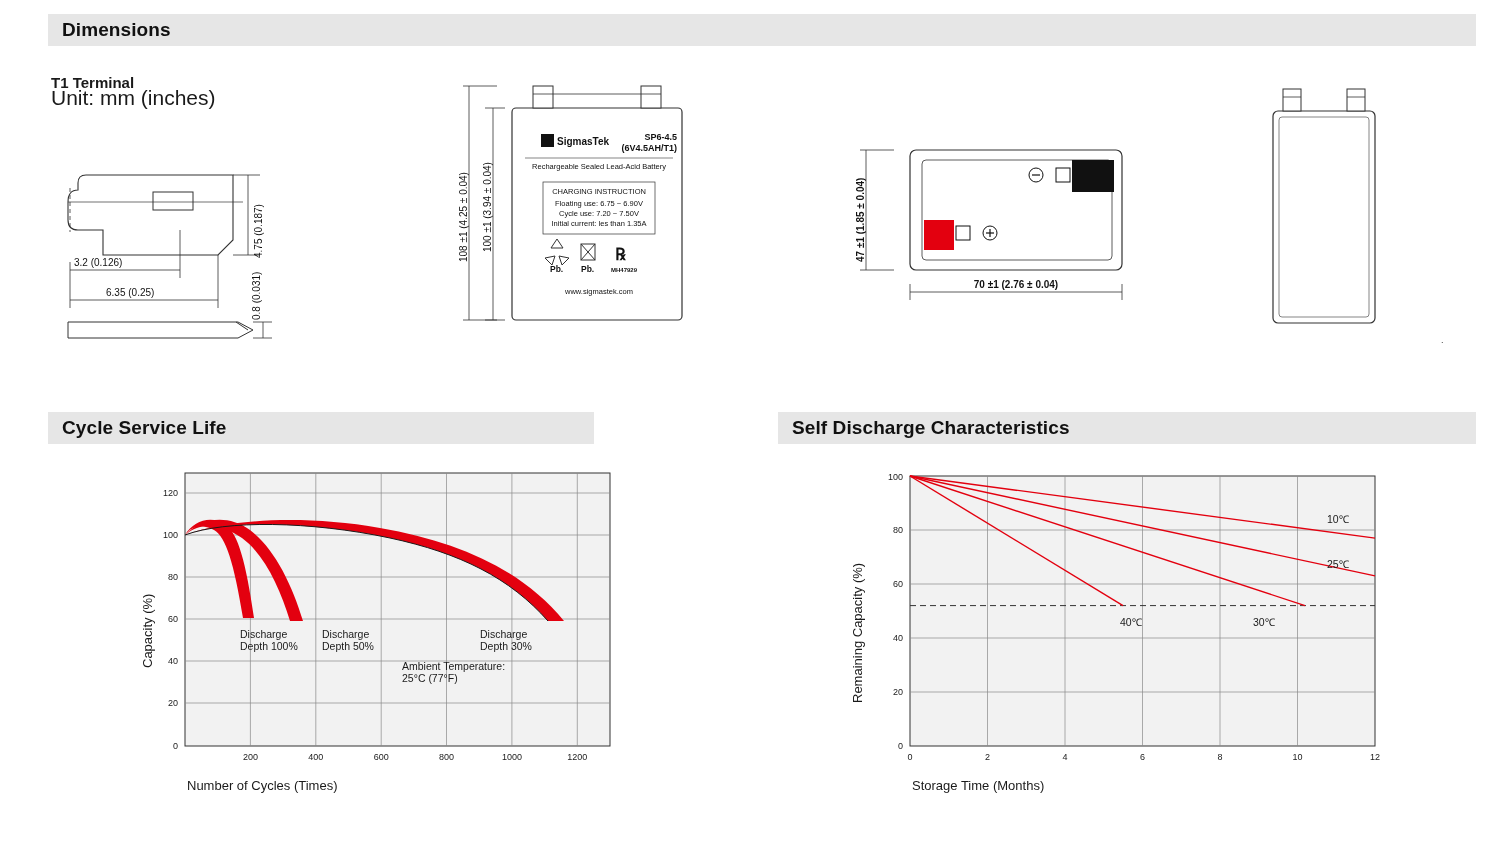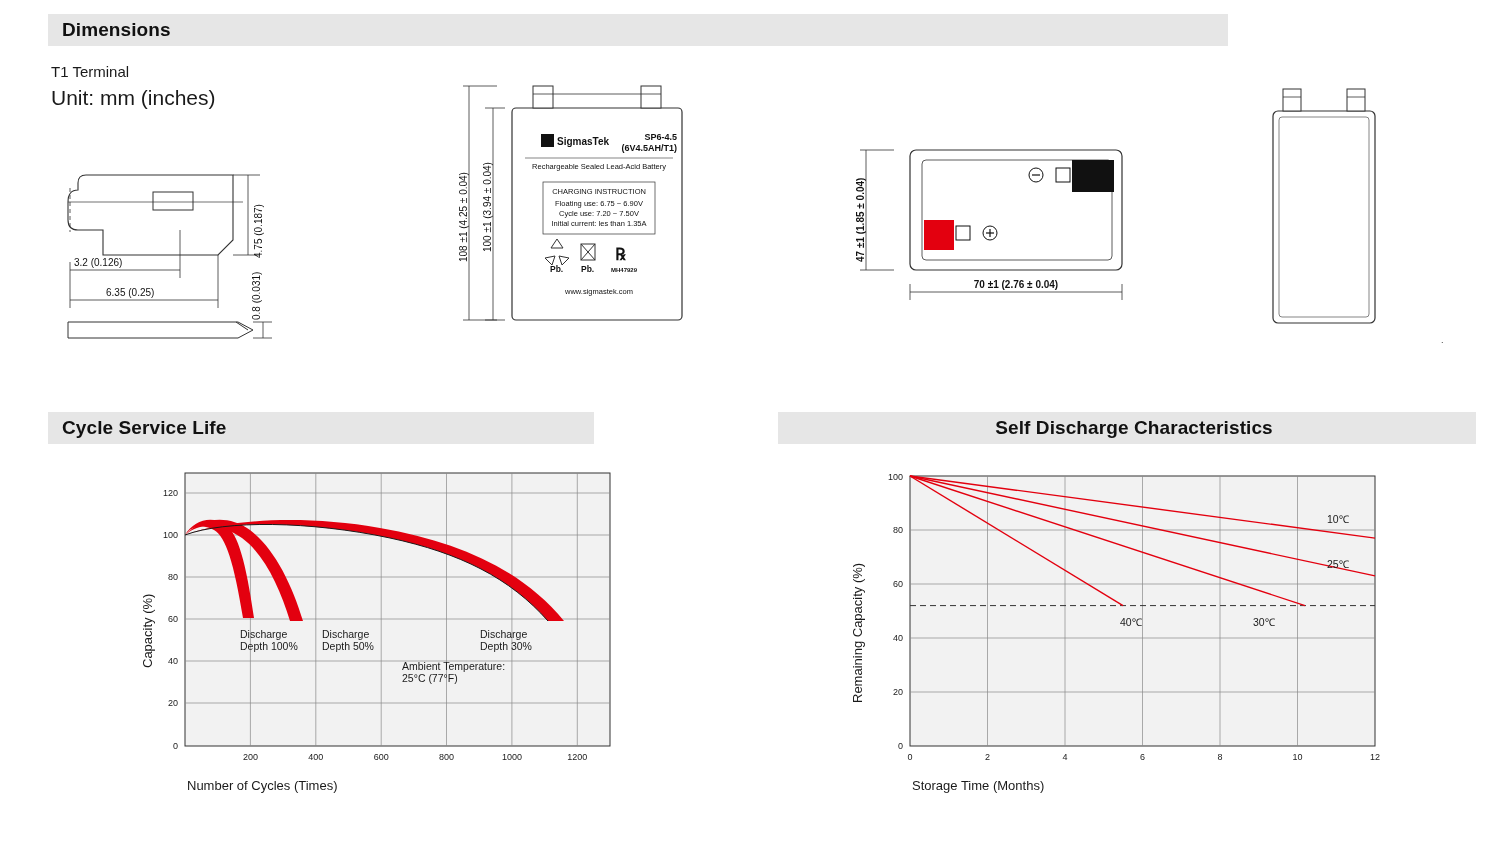--- a/index.html
+++ b/index.html
@@ -8,38 +8,38 @@
     font-family:"Liberation Sans", sans-serif;
     color:#1a1a1a;overflow:hidden;position:relative;
   }
   .section-bar{
     position:absolute;background:#e6e6e6;height:32px;display:flex;align-items:center;
   }
   .section-bar .title{
     font-size:19px;font-weight:bold;color:#111;padding-left:14px;letter-spacing:.1px;
   }
   .lbl{position:absolute;font-size:13px;color:#1a1a1a;}
-  .lbl-b{font-weight:normal;}
+  .lbl-b{font-weight:bold;margin-top:11px;}
   svg{display:block;}
   .axis-title{font-size:13px;fill:#1a1a1a;}
   .tick{font-size:9px;fill:#1a1a1a;}
   .annot{font-size:10.5px;fill:#1a1a1a;}
   .gridline{stroke:#8a8a8a;stroke-width:.7;}
   .plotbg{fill:#f2f2f2;stroke:#333;stroke-width:1;}
   .curve{fill:none;stroke:#e3000f;stroke-width:1.4;}
   .curve-dark{fill:none;stroke:#1a1a1a;stroke-width:1;}
   .band{fill:#e3000f;}
   .dim{stroke:#333;stroke-width:.8;fill:none;}
   .dimtxt{font-size:10px;fill:#111;}
   .battxt{font-size:7.5px;fill:#111;}
 </style>
 </head>
 <body>
 
-<div class="section-bar" style="left:48px;top:14px;width:1180px;">
+<div class="section-bar" style="left:48px;top:14px;width:1428px;">
   <span class="title">Dimensions</span>
 </div>
 
 <div class="lbl lbl-b" style="left:51px;top:63px;font-size:15px;">T1 Terminal</div>
 <div class="lbl" style="left:51px;top:86px;font-size:21px;">Unit: mm (inches)</div>
 
 <div style="position:absolute;left:48px;top:130px;width:330px;height:240px;">
   <svg width="330" height="240" viewBox="0 0 330 240">
 
     <path d="M30 60 Q20 60 20 72 L20 90 Q20 100 30 100 L55 100 L55 125 L170 125 L185 110 L185 45 L38 45 Q30 45 30 53 Z" fill="none" stroke="#333" stroke-width="1.1"></path>
@@ -224,21 +224,21 @@
     <text class="annot" x="350" y="180">Discharge</text>
     <text class="annot" x="350" y="192">Depth 30%</text>
     <text class="annot" x="272" y="212">Ambient Temperature:</text>
     <text class="annot" x="272" y="224">25°C (77°F)</text>
 
     <text class="axis-title" transform="translate(22,210) rotate(-90)">Capacity (%)</text>
     <text class="axis-title" x="57" y="332">Number of Cycles (Times)</text>
   </svg>
 </div>
 
-<div class="section-bar" style="left:778px;top:412px;width:698px;justify-content:center;">
+<div class="section-bar" style="left:778px;top:412px;width:698px;">
   <span class="title">Self Discharge Characteristics</span>
 </div>
 
 <div style="position:absolute;left:830px;top:458px;width:620px;height:350px;">
   <svg width="620" height="350" viewBox="0 0 620 350">
 
     <rect x="80" y="18" width="465" height="270" fill="#f2f2f2" stroke="#333" stroke-width="1"></rect>
 
     <line x1="157.5" y1="18" x2="157.5" y2="288" class="gridline"></line>
     <line x1="235" y1="18" x2="235" y2="288" class="gridline"></line>

